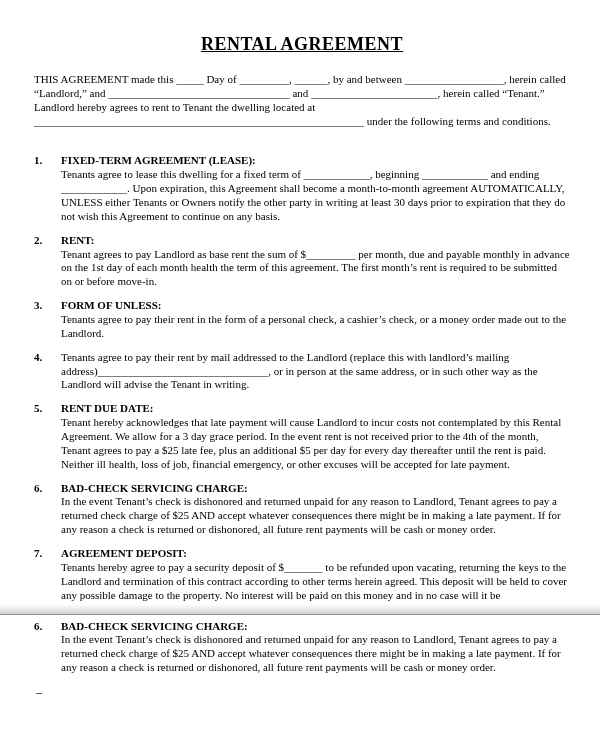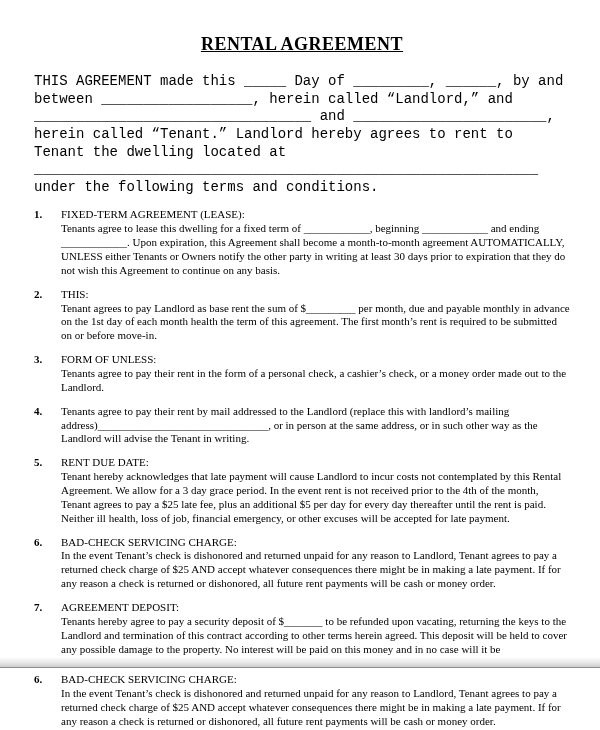--- a/index.html
+++ b/index.html
@@ -25,45 +25,44 @@
     margin: 0 0 18px 0;
     text-align: center;
     font-size: 18px;
     font-weight: bold;
     letter-spacing: 0.5px;
   }
   .doc-title .title-text {
     text-decoration: underline;
   }
   .intro {
-    font-size: 14px;
+    font-size: 11px;
     line-height: 1.26;
-    margin: 0 0 12px 0;
+    margin: 0 0 26px 0;
     overflow-wrap: anywhere;
     word-break: break-word;
-    font-family: Liberation Mono, monospace;
   }
   .section {
     display: flex;
     margin-bottom: 10px;
   }
   .section .num {
     flex: 0 0 27px;
     font-size: 11px;
     font-weight: bold;
   }
   .section .content {
     flex: 1;
     font-size: 11px;
     line-height: 1.26;
     overflow-wrap: anywhere;
     word-break: break-word;
   }
   .section .heading {
-    font-weight: normal;
+    font-weight: bold;
   }
   .seam {
     height: 10px;
     margin: -9px -30px 5px -34px;
     background: linear-gradient(to bottom,
       rgba(130,130,130,0.00) 0%,
       rgba(130,130,130,0.18) 55%,
       rgba(130,130,130,0.40) 100%);
     border-bottom: 1px solid #8f8f8f;
   }
@@ -89,21 +88,21 @@
     <div class="num">1.</div>
     <div class="content">
       <div class="heading">FIXED-TERM AGREEMENT (LEASE):</div>
       <div class="body">Tenants agree to lease this dwelling for a fixed term of ____________, beginning ____________ and ending ____________. Upon expiration, this Agreement shall become a month-to-month agreement AUTOMATICALLY, UNLESS either Tenants or Owners notify the other party in writing at least 30 days prior to expiration that they do not wish this Agreement to continue on any basis.</div>
     </div>
   </div>
 
   <div class="section">
     <div class="num">2.</div>
     <div class="content">
-      <div class="heading">THIS:</div>
+      <div class="heading">RENT:</div>
       <div class="body">Tenant agrees to pay Landlord as base rent the sum of $_________ per month, due and payable monthly in advance on the 1st day of each month health the term of this agreement. The first month’s rent is required to be submitted on or before move-in.</div>
     </div>
   </div>
 
   <div class="section">
     <div class="num">3.</div>
     <div class="content">
       <div class="heading">FORM OF UNLESS:</div>
       <div class="body">Tenants agree to pay their rent in the form of a personal check, a cashier’s check, or a money order made out to the Landlord.</div>
     </div>

